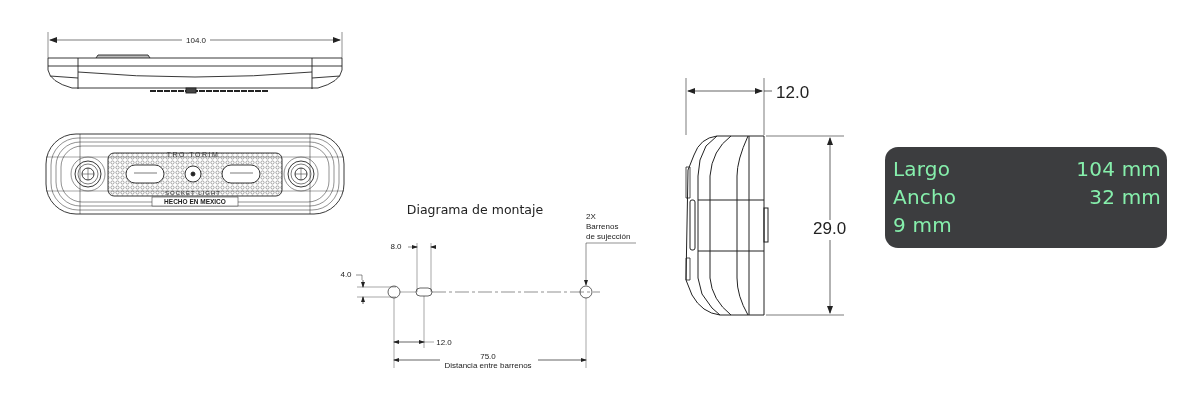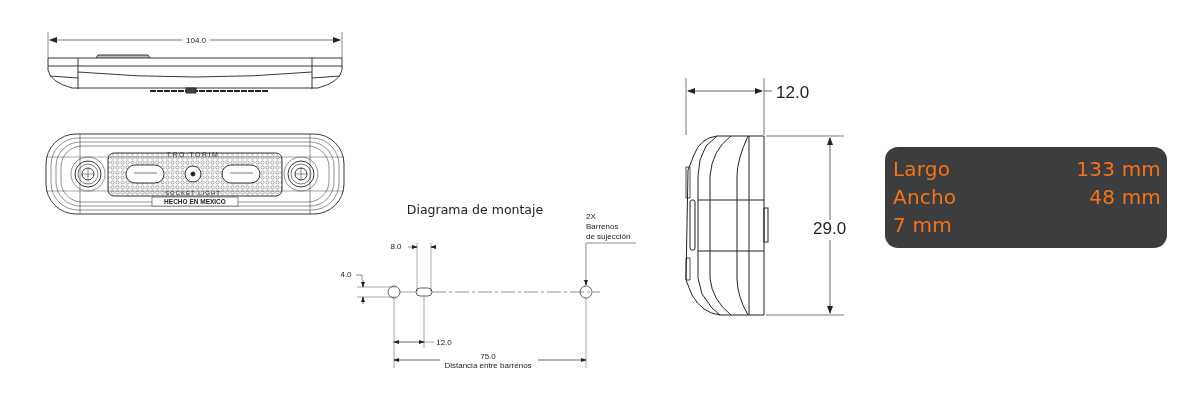--- a/index.html
+++ b/index.html
@@ -3,21 +3,21 @@
   <meta charset="utf-8">
   <style>
     html, body { margin:0; padding:0; background:#ffffff; }
     body { width:1200px; height:400px; position:relative; overflow:hidden; font-family:"Liberation Sans", sans-serif; }
     svg.drawing { position:absolute; left:0; top:0; }
     .dimtxt { font-family:"Liberation Sans", sans-serif; font-size:8px; fill:#222; }
     .bigdim { font-family:"Liberation Sans", sans-serif; font-size:17px; fill:#222; }
     .title { font-family:"DejaVu Sans", sans-serif; font-size:12.5px; fill:#222; }
     .spec-card {
       position:absolute; left:885px; top:147px; width:282px; height:101px;
-      background:#3c3d3f; border-radius:13px; color:#f97316;
+      background:#3c3d3f; border-radius:13px; color:#86efac;
       font-family:"DejaVu Sans", sans-serif; box-sizing:border-box; padding:8px 6px 0 8px;
     }
     .spec-row { display:flex; justify-content:space-between; font-size:20px; line-height:28px; letter-spacing:0.2px; }
   </style>
 </head>
 <body>
 
 <svg class="drawing" width="1200" height="400" viewBox="0 0 1200 400">
   <defs>
     <marker id="arr" markerWidth="8" markerHeight="6" refX="7" refY="3" orient="auto-start-reverse" markerUnits="userSpaceOnUse">
@@ -150,22 +150,22 @@
     <path d="M686,167 L686,198 L690,198 L690,167 Z" stroke-width="0.8"></path>
     <path d="M686,258 L686,280 L690,280 L690,258 Z" stroke-width="0.8"></path>
   </g>
   <text class="bigdim" x="776" y="98">12.0</text>
   <text class="bigdim" x="813" y="234">29.0</text>
 </svg>
 
 <div class="spec-card">
   <div class="spec-row">
     <span>Largo</span>
-    <span>133 mm</span>
+    <span>104 mm</span>
   </div>
   <div class="spec-row">
     <span>Ancho</span>
-    <span>48 mm</span>
+    <span>32 mm</span>
   </div>
   <div class="spec-row">
-    <span>7 mm</span>
+    <span>9 mm</span>
   </div>
 </div>
 
 </body></html>

